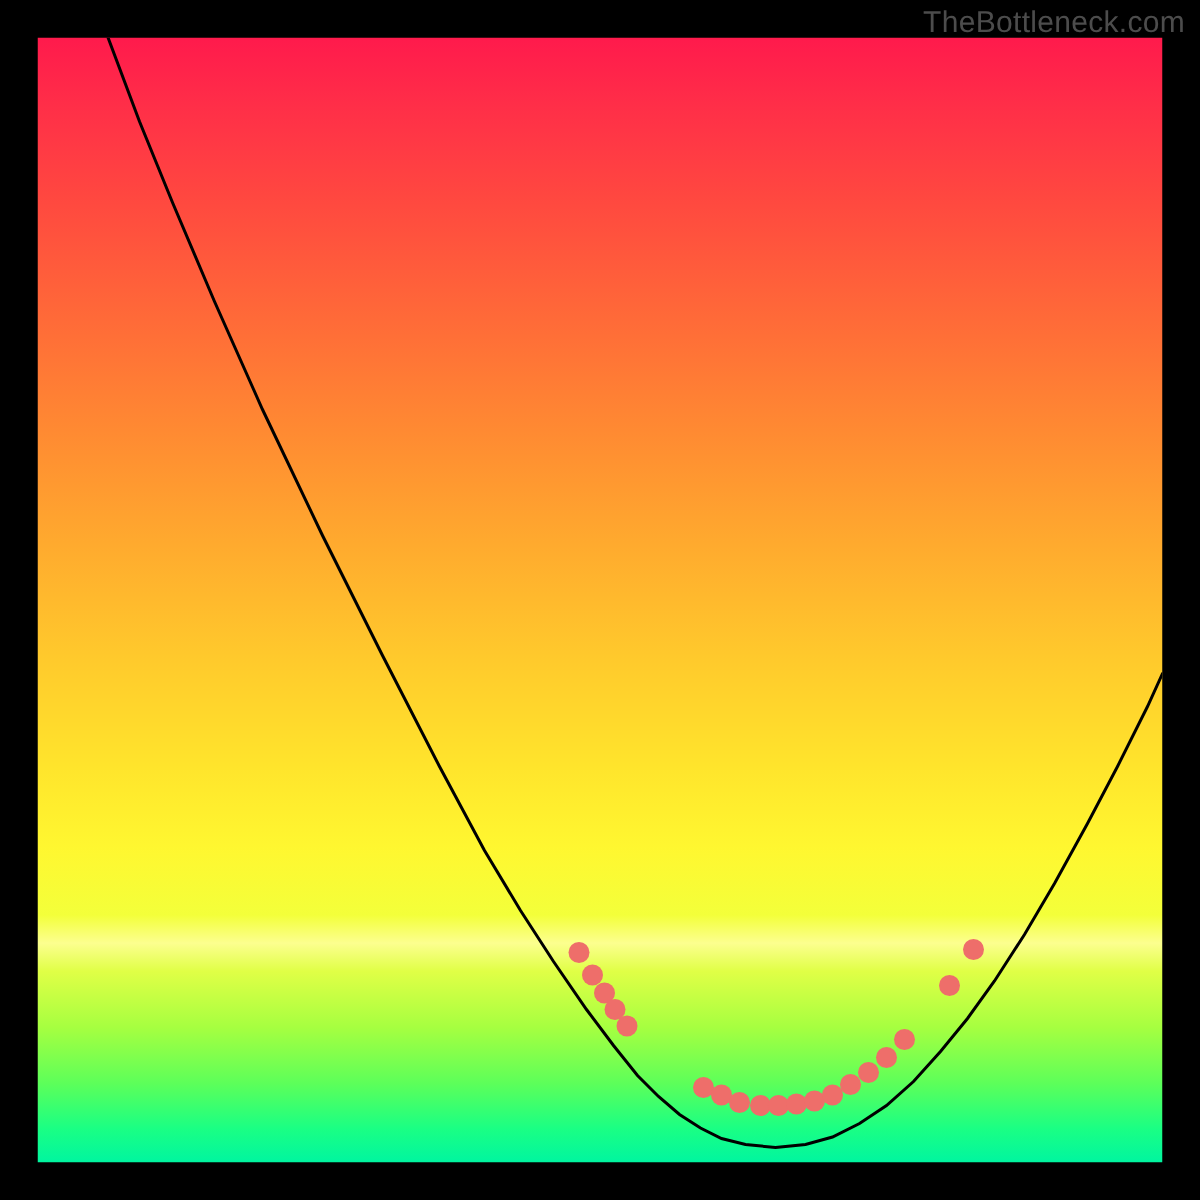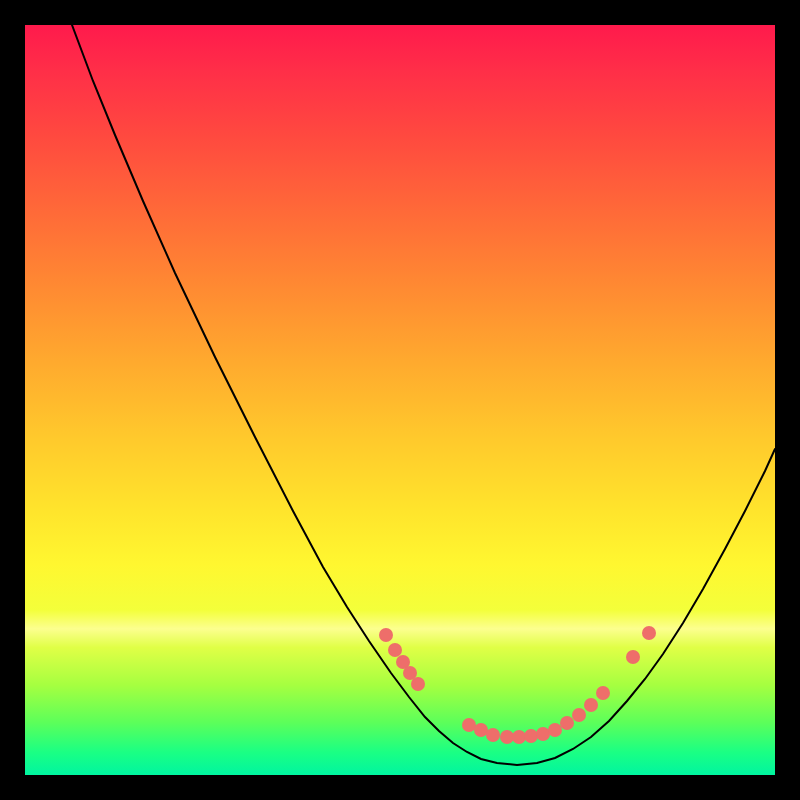--- a/index.html
+++ b/index.html
@@ -76,20 +76,21 @@
     stroke: #000000;
     stroke-width: 2.0;
     stroke-linecap: round;
   }
 </style>
 </head>
 <body>
 
 <div class="stage">
 
+  <div class="watermark">TheBottleneck.com</div>
 
   <div class="plot-area">
     <div class="gradient"></div>
 
     <svg class="curve" viewBox="0 0 750 750" preserveAspectRatio="none">
       <path id="main-curve" class="curve-path" d="M 47 0 L 68 56 L 90 110 L 118 176 L 150 248 L 190 332 L 230 412 L 268 486 L 298 542 L 322 582 L 344 616 L 366 648 L 384 672 L 400 692 L 414 706 L 428 718 L 442 727 L 456 734 L 472 738 L 492 740 L 512 738 L 530 733 L 548 724 L 566 712 L 584 696 L 602 676 L 620 654 L 638 629 L 658 598 L 678 564 L 700 524 L 720 486 L 740 446 L 750 424"></path>
       <g id="markers">
           <circle cx="361" cy="610" r="7" class="marker"></circle>
           <circle cx="370" cy="625" r="7" class="marker"></circle>
           <circle cx="378" cy="637" r="7" class="marker"></circle>

